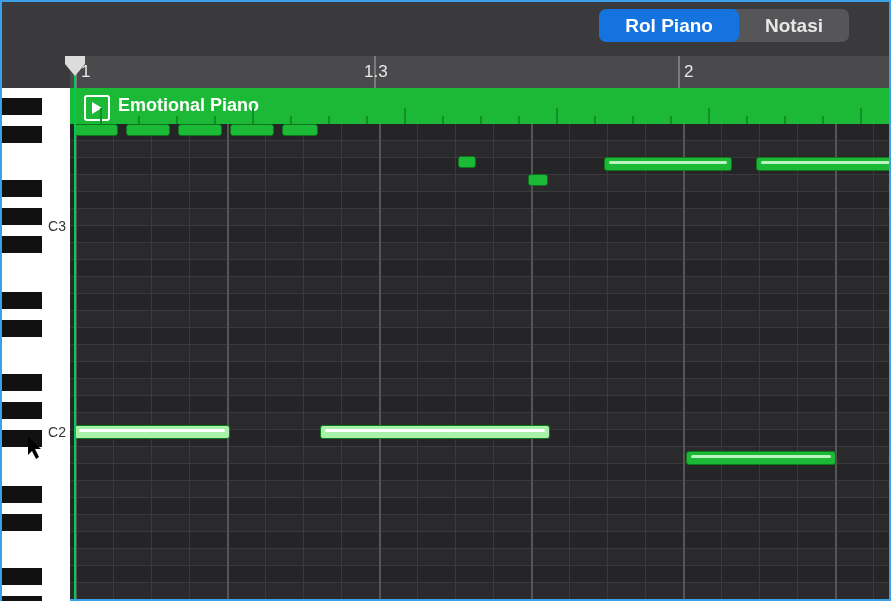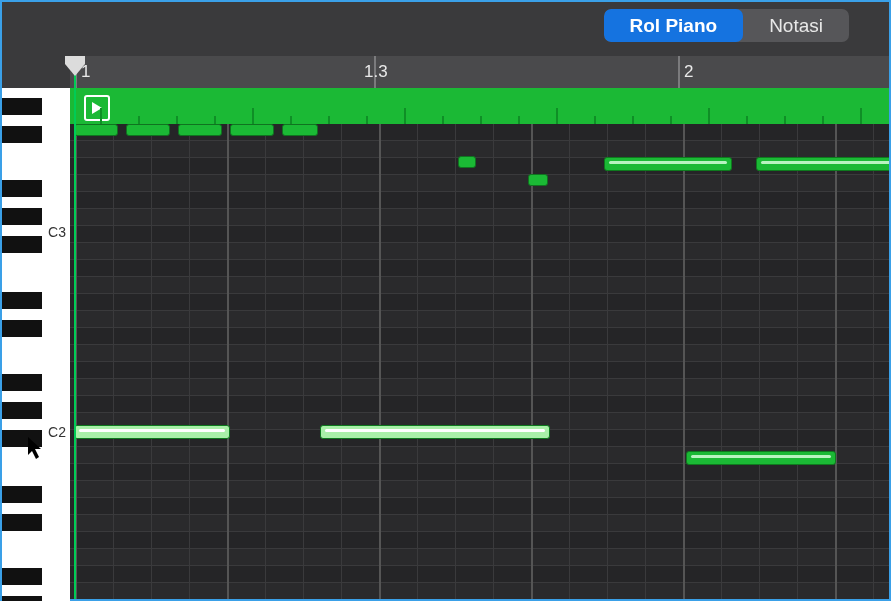--- a/index.html
+++ b/index.html
@@ -1,20 +1,20 @@
 <!DOCTYPE html>
 <html><head>
 <meta charset="utf-8">
 <style>
   html,body{margin:0;padding:0;width:891px;height:601px;background:#3a3a3c;font-family:"Helvetica Neue",Helvetica,Arial,sans-serif;overflow:hidden}
   .app{position:relative;width:891px;height:601px;border:2px solid #3aa0e8;box-sizing:border-box;background:#3a3a3c}
   
   .topbar{position:absolute;left:0;right:0;top:0;height:38px}
   .switcher{position:absolute;top:7px;right:40px;display:flex;background:#565659;border-radius:7px;overflow:hidden;height:33px}
-  .switcher .tab{display:flex;align-items:center;justify-content:center;padding:0 26px;font-size:19px;color:#e8e8e8;font-weight:400;cursor:pointer;white-space:nowrap}
+  .switcher .tab{display:flex;align-items:center;justify-content:center;padding:0 26px;font-size:19px;color:#e8e8e8;font-weight:700;cursor:pointer;white-space:nowrap}
   .switcher .tab.active{background:#1573e0;color:#fff;font-weight:600;border-radius:7px}
   
   .ruler{position:absolute;left:68px;right:0;top:54px;height:32px;background:#4a4a4c}
   .ruler .major{position:absolute;top:0;bottom:0;display:flex;align-items:center;padding-left:6px;color:#e9e9e9;font-size:17px;font-weight:500}
   .ruler .line{position:absolute;top:0;bottom:0;width:2px;background:#7b7b7d}
   
   .regionhdr{position:absolute;left:68px;right:0;top:86px;height:36px;background:#1bb935}
   .regionhdr .play{position:absolute;left:14px;top:7px;width:22px;height:22px;border:2px solid #fff;border-radius:3px;display:flex;align-items:center;justify-content:center}
   .regionhdr .play svg{display:block}
   .regionhdr .title{position:absolute;left:48px;top:7px;color:#fff;font-size:18px;font-weight:600}
@@ -67,20 +67,21 @@
     <div class="line" style="left:608px"></div>
     <div class="major" style="left:608px">2</div>
   </div>
 
   <div class="regionhdr">
     <div class="play">
       <svg width="10" height="12" viewBox="0 0 10 12">
           <path d="M0 0 L10 6 L0 12 Z" fill="#fff"></path>
         </svg>
     </div>
+    <div class="title">Emotional Piano</div>
 
     <div id="region-ticks"></div>
   <div class="tick" style="left: 30px; height: 16px;"></div>
       <div class="tick" style="left: 68px; height: 8px;"></div>
       <div class="tick" style="left: 106px; height: 8px;"></div>
       <div class="tick" style="left: 144px; height: 8px;"></div>
       <div class="tick" style="left: 182px; height: 16px;"></div>
       <div class="tick" style="left: 220px; height: 8px;"></div>
       <div class="tick" style="left: 258px; height: 8px;"></div>
       <div class="tick" style="left: 296px; height: 8px;"></div>
@@ -237,20 +238,20 @@
       <div class="blackkey" style="top: 148px; height: 17px;"></div>
       <div class="blackkey" style="top: 204px; height: 17px;"></div>
       <div class="blackkey" style="top: 232px; height: 17px;"></div>
       <div class="blackkey" style="top: 286px; height: 17px;"></div>
       <div class="blackkey" style="top: 314px; height: 17px;"></div>
       <div class="blackkey" style="top: 342px; height: 17px;"></div>
       <div class="blackkey" style="top: 398px; height: 17px;"></div>
       <div class="blackkey" style="top: 426px; height: 17px;"></div>
       <div class="blackkey" style="top: 480px; height: 17px;"></div>
       <div class="blackkey" style="top: 508px; height: 17px;"></div>
-      <div class="label" style="top: 136px;">C3</div>
+      <div class="label" style="top: 130px;">C3</div>
       <div class="label" style="top: 336px;">C2</div>
       <div class="cursor" style="top: 349px;"><svg width="18" height="24" viewBox="0 0 18 24">
           <path d="M0 0 L0 18 L4 14 L8 22 L11 20 L7 12 L13 12 Z" fill="#000"></path>
         </svg></div>
     </div>
 
 </div>
 
 </body></html>

